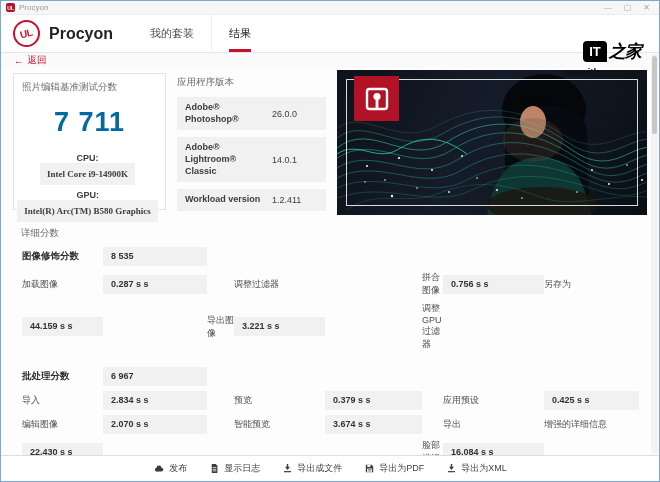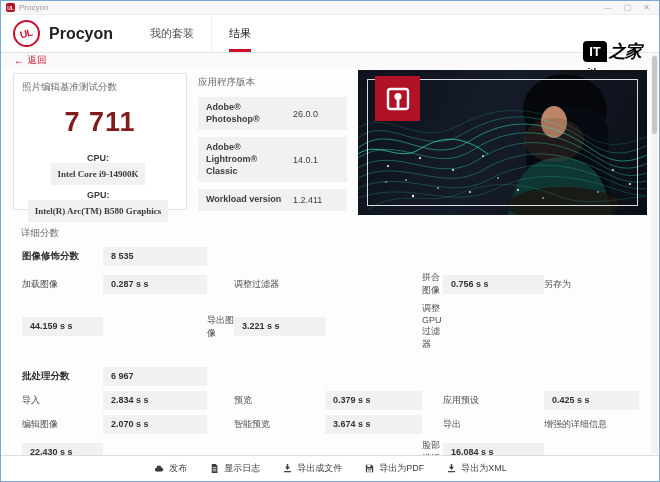--- a/index.html
+++ b/index.html
@@ -44,24 +44,24 @@
 
   
   .backrow { height:15px; background:#fafafa; display:flex; align-items:center; padding-left:13px; }
   .backlink { display:flex; align-items:center; gap:4px; color:var(--accent,#c8102e);
               font-size:9.5px; cursor:pointer; }
 
   
   .main { padding:4px 12px 0 12px; position:relative; }
   .summary { display:flex; margin-top:1px; }
 
-  .scorecard { width:174px; height:137px; background:#fff; border:1px solid #e3e3e3; padding-top:7px; }
+  .scorecard { width:153px; height:137px; background:#fff; border:1px solid #e3e3e3; padding-top:7px; }
   .sec-title { font-size:9.5px; color:#6a6a6a; }
   .scorecard .sec-title { padding-left:8px; }
-  .bigscore { text-align:center; font-size:27px; font-weight:bold; color:#7f1d1d;
+  .bigscore { text-align:center; font-size:27px; font-weight:bold; color:#0369a1;
               margin:13px 0 15px 0; letter-spacing:1px; }
   .specrow { display:flex; align-items:center; margin:0 6px 5px 2px;flex-direction:column; }
   .speclab { width:34px; padding-left:6px; font-size:9px; font-weight:bold; color:#3c3c3c; }
   .specval { flex:1; background:#f1f1f1; font-size:9px; font-weight:bold; color:#3c3c3c;
              padding:5px 7px; line-height:1.35;font-family:Liberation Serif, serif; }
 
   .versions { width:149px; margin-left:11px; padding-top:3px; }
   .versions .sec-title { margin-bottom:8px; }
   .verrow { background:#f1f1f1; display:flex; align-items:center; padding:5px 8px;
             margin-bottom:7px; min-height:20px; }

